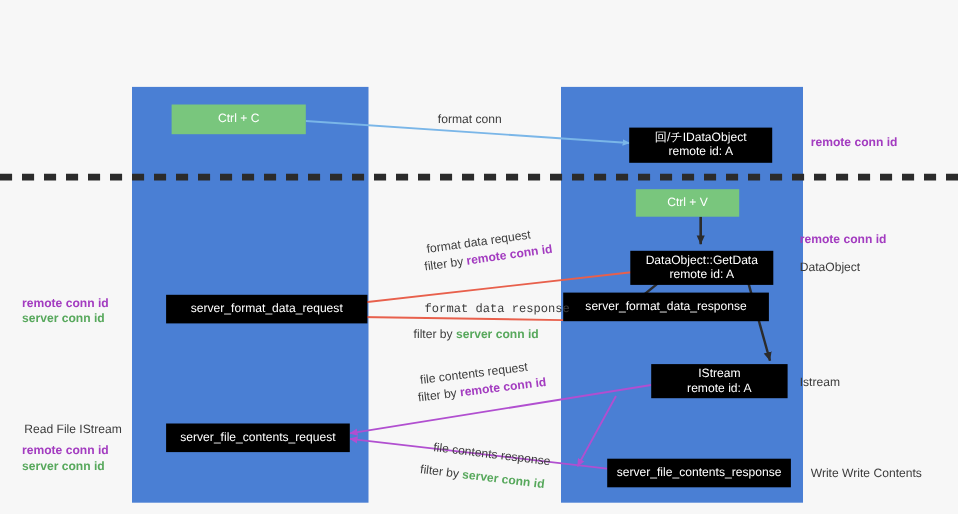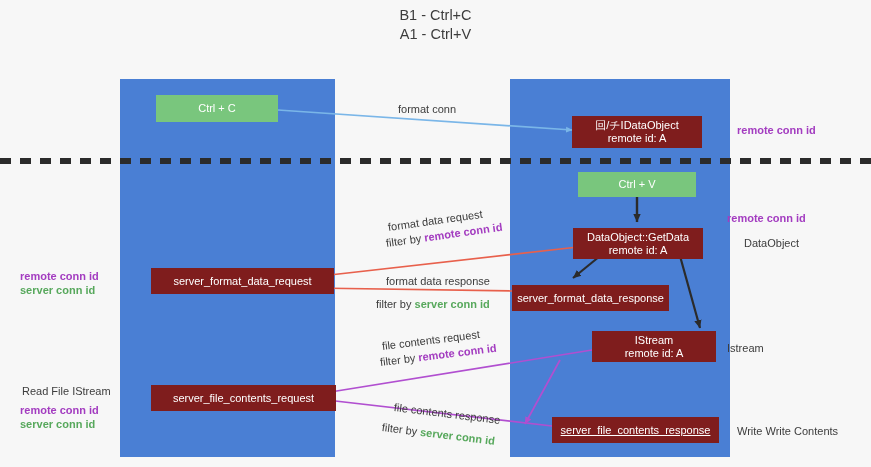--- a/index.html
+++ b/index.html
@@ -60,21 +60,21 @@
     flex-direction: column;
     align-items: center;
     justify-content: center;
     text-align: center;
     color: #ffffff;
     font-size: 11px;
     line-height: 13px;
     white-space: pre-line;
     padding: 2px 4px;
   }
-  .node.orange { background: #7f1d1d; }
+  .node.orange { background: #000000; }
   .node.green  { background: #79c67d; }
 
   
   .lbl {
     position: absolute;
     font-size: 11px;
     line-height: 14px;
     color: #3c3c3c;
     white-space: nowrap;
   }
@@ -99,22 +99,20 @@
     height: 467px;
     overflow: visible;
     pointer-events: none;
   }
 </style>
 </head>
 <body>
 
 <div id="stage">
 
-  <div class="title">B1 - Ctrl+C
-A1 - Ctrl+V</div>
 
   <div class="lane-head" style="left:120px; top:50px; width:215px;">B1
 connection</div>
 
   <div class="lane" style="left:120px; top:79px; width:215px; height:378px;"></div>
   <div class="lane" style="left:510px; top:79px; width:220px; height:378px;"></div>
 
   <svg class="overlay">
     <defs>
       <marker id="ah-blue" markerWidth="7" markerHeight="7" refX="6" refY="3.5" orient="auto" markerUnits="userSpaceOnUse">
@@ -150,48 +148,48 @@
     <line x1="552" y1="426" x2="318" y2="399" stroke="#b14fd0" stroke-width="1.7" marker-end="url(#ah-purple)"></line>
 
     <line x1="560" y1="360" x2="525" y2="424" stroke="#b14fd0" stroke-width="1.7" marker-end="url(#ah-purple)"></line>
   </svg>
 
   <div class="node green" style="left:156px; top:95px; width:122px; height:27px;">Ctrl + C</div>
 
   <div class="node orange" style="left:572px; top:116px; width:130px; height:32px;">回/チIDataObject
 remote id: A</div>
 
-  <div class="node green" style="left:578px; top:172px; width:118px; height:25px;">Ctrl + V</div>
+  <div class="node green" style="left:578px; top:172px; width:94px; height:25px;">Ctrl + V</div>
 
   <div class="node orange" style="left:573px; top:228px; width:130px; height:31px;">DataObject::GetData
 remote id: A</div>
 
   <div class="node orange" style="left:151px; top:268px; width:183px; height:26px;">server_format_data_request</div>
 
-  <div class="node orange" style="left:512px; top:285px; width:157px; height:26px;">server_format_data_response</div>
+  <div class="node orange" style="left:512px; top:266px; width:187px; height:26px;">server_format_data_response</div>
 
   <div class="node orange" style="left:592px; top:331px; width:124px; height:31px;">IStream
 remote id: A</div>
 
-  <div class="node orange" style="left:151px; top:385px; width:185px; height:26px;">server_file_contents_request</div>
-
-  <div class="node orange" style="left:552px; top:417px; width:167px; height:26px;text-decoration:underline;">server_file_contents_response</div>
+  <div class="node orange" style="left:151px; top:385px; width:167px; height:26px;">server_file_contents_request</div>
+
+  <div class="node orange" style="left:552px; top:417px; width:167px; height:26px;">server_file_contents_response</div>
 
   <div class="lbl plain" style="left:398px; top:102px;">format conn</div>
 
   <div class="lbl-block rot-a" style="left:388px; top:220px;">
     <span class="lbl plain" style="position:static;">format data request</span>
   </div>
   <div class="lbl-block rot-a" style="left:386px; top:236px;">
     <span class="lbl plain" style="position:static;">filter by</span>
     <span class="lbl purple" style="position:static;">remote conn id</span>
   </div>
 
   <div class="lbl-block" style="left:386px; top:274px;">
-    <span class="lbl plain" style="position:static;">format data response</span>
+    <span class="lbl plain" style="position:static;font-family:Liberation Mono, monospace;">format data response</span>
   </div>
   <div class="lbl-block" style="left:376px; top:297px;">
     <span class="lbl plain" style="position:static;">filter by</span>
     <span class="lbl green" style="position:static;">server conn id</span>
   </div>
 
   <div class="lbl-block rot-d" style="left:382px; top:339px;">
     <span class="lbl plain" style="position:static;">file contents request</span>
   </div>
   <div class="lbl-block rot-d" style="left:380px; top:355px;">
@@ -204,21 +202,21 @@
   </div>
   <div class="lbl-block rot-e" style="left:382px; top:420px;">
     <span class="lbl plain" style="position:static;">filter by</span>
     <span class="lbl green" style="position:static;">server conn id</span>
   </div>
 
   <div class="lbl purple" style="left:737px; top:123px;">remote conn id</div>
 
   <div class="lbl purple" style="left:727px; top:211px;">remote conn id</div>
 
-  <div class="lbl plain" style="left:744px; top:236px;">DataObject</div>
+  <div class="lbl plain" style="left:727px; top:236px;">DataObject</div>
 
   <div class="lbl plain" style="left:727px; top:341px;">Istream</div>
 
   <div class="lbl plain" style="left:737px; top:424px;">Write Write Contents</div>
 
   <div class="lbl purple" style="left:20px; top:269px;">remote conn id</div>
   <div class="lbl green" style="left:20px; top:283px;">server conn id</div>
 
   <div class="lbl plain" style="left:22px; top:384px;">Read File IStream</div>
   <div class="lbl purple" style="left:20px; top:403px;">remote conn id</div>

